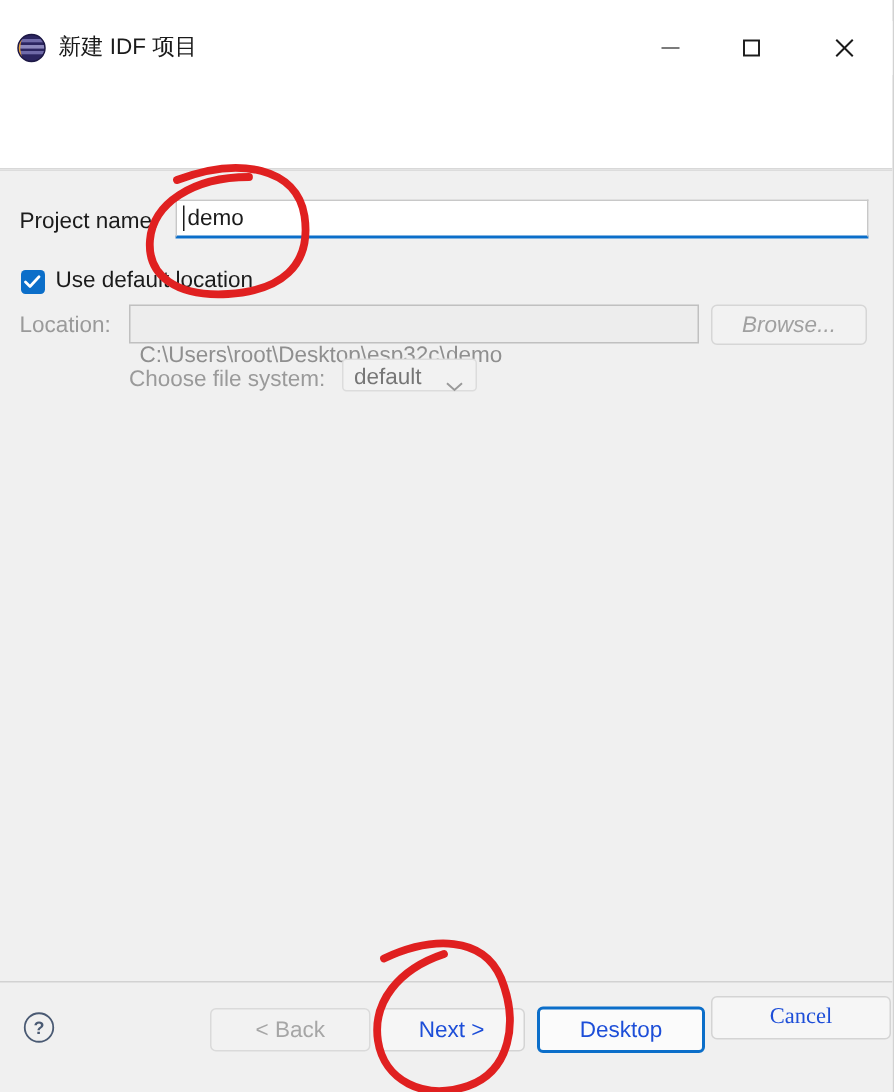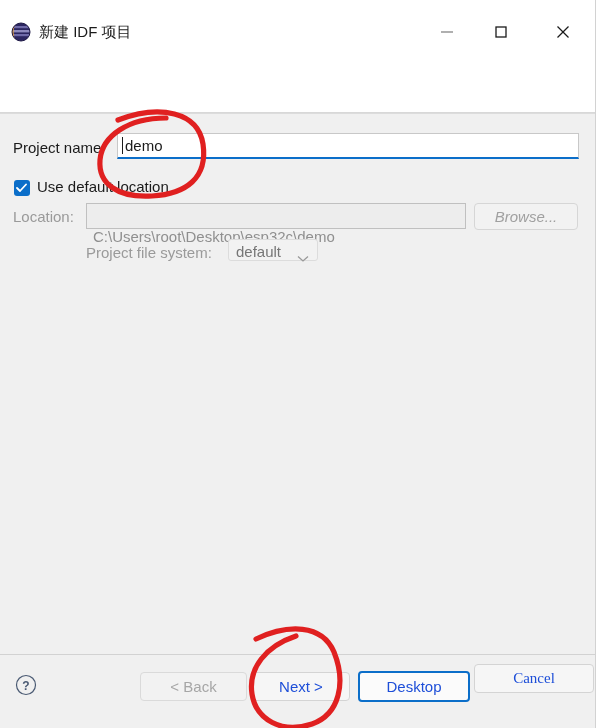--- a/index.html
+++ b/index.html
@@ -368,21 +368,21 @@
     </div>
     <div id="chk-label">Use default location</div>
   </div>
 
   <div id="lbl-location">Location:</div>
   <div id="location-field">
     <div id="location-value">C:\Users\root\Desktop\esp32c\demo</div>
   </div>
   <div id="btn-browse">Browse...</div>
 
-  <div id="lbl-filesystem">Project file system:</div>
+  <div id="lbl-filesystem">Choose file system:</div>
   <div id="filesystem-combo">
     <div id="filesystem-value">default</div>
     <span id="filesystem-chevron">
       <svg width="12" height="8" viewBox="0 0 12 8">
         <polyline points="1,1.5 6,6 11,1.5" fill="none" stroke="#9a9a9a" stroke-width="1.3"></polyline>
       </svg>
     </span>
   </div>
 
   <div id="footer"></div>

